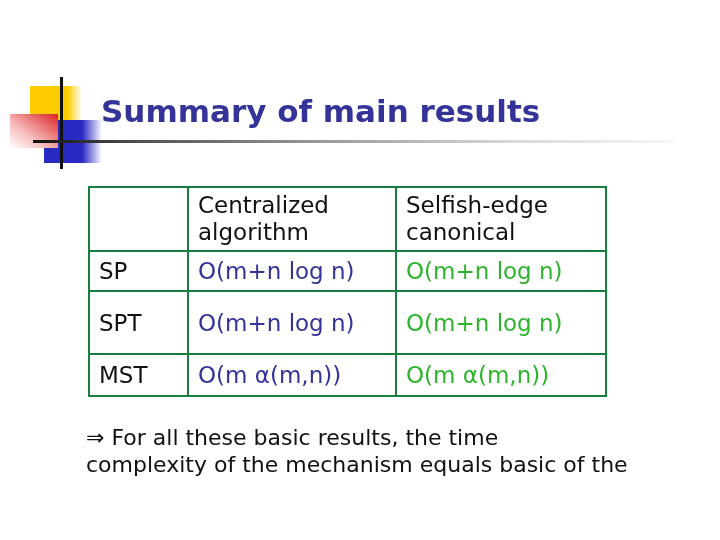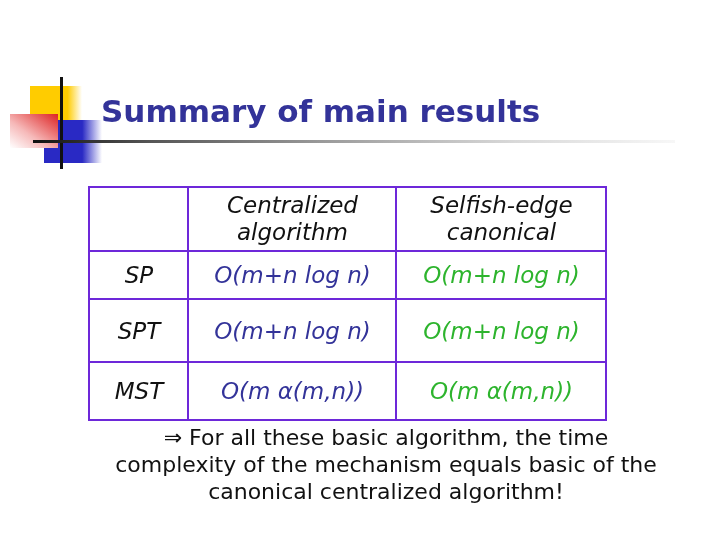--- a/index.html
+++ b/index.html
@@ -1,15 +1,15 @@
 <!DOCTYPE html>
 <html style="--title: #333399; --value-blue: #333399; --value-green: #2db42d; --decor-yellow: #ffcc00; --decor-red: #dd2222; --decor-blue: #2929c4; --text-black: #1a1a1a;"><head>
 <meta charset="utf-8">
 <style>
-  * { margin: 0; padding: 0; box-sizing: border-box; text-align: center; }
+  * { margin: 0; padding: 0; box-sizing: border-box; }
   html, body { width: 720px; height: 540px; }
   body {
     font-family: "DejaVu Sans", sans-serif;
     background: #ffffff;
     position: relative;
     overflow: hidden;
     color: var(--text-black, #1a1a1a);
   }
   .slide { position: absolute; inset: 0; }
 
@@ -50,29 +50,28 @@
   }
 
   
   table.results {
     position: absolute; left: 88px; top: 186px;
     width: 517px; table-layout: fixed;
     border-collapse: collapse;
     font-size: 23px;
   }
   table.results td {
-    border: 2px solid #6d28d9;
+    border: 2px solid #15803d;
     padding: 2px 8px 2px 9px;
     overflow: hidden;
-    font-style: italic;
   }
   tr.r-head td { height: 64px; vertical-align: top; padding-top: 4px; line-height: 1.18; }
-  tr.r-sp  td { height: 48px; vertical-align: middle; }
+  tr.r-sp  td { height: 40px; vertical-align: middle; }
   tr.r-spt td { height: 63px; vertical-align: middle; }
-  tr.r-mst td { height: 58px; vertical-align: middle; border-radius: 9px; }
+  tr.r-mst td { height: 42px; vertical-align: middle; border-radius: 9px; }
   td.c-head  { color: #111; }
   td.c-label { color: #111; }
   td.v-blue  { color: var(--value-blue, #333399); }
   td.v-green { color: var(--value-green, #2db42d); }
 
   
   .footer {
     position: absolute; left: 86px; top: 424px; width: 600px;
     font-size: 22px; line-height: 27px;
     color: #111;
@@ -117,18 +116,17 @@
       </tr>
       <tr class="r-mst">
         <td class="c-label">MST</td>
         <td class="v-blue">O(m α(m,n))</td>
         <td class="v-green">O(m α(m,n))</td>
       </tr>
     </tbody>
   </table>
 
   <div class="footer">
-    <div class="line">⇒ For all these basic algorithm, the time</div>
+    <div class="line">⇒ For all these basic results, the time</div>
     <div class="line">complexity of the mechanism equals basic of the</div>
-    <div class="line">canonical centralized algorithm!</div>
   </div>
 
 </div>
 
 </body></html>

